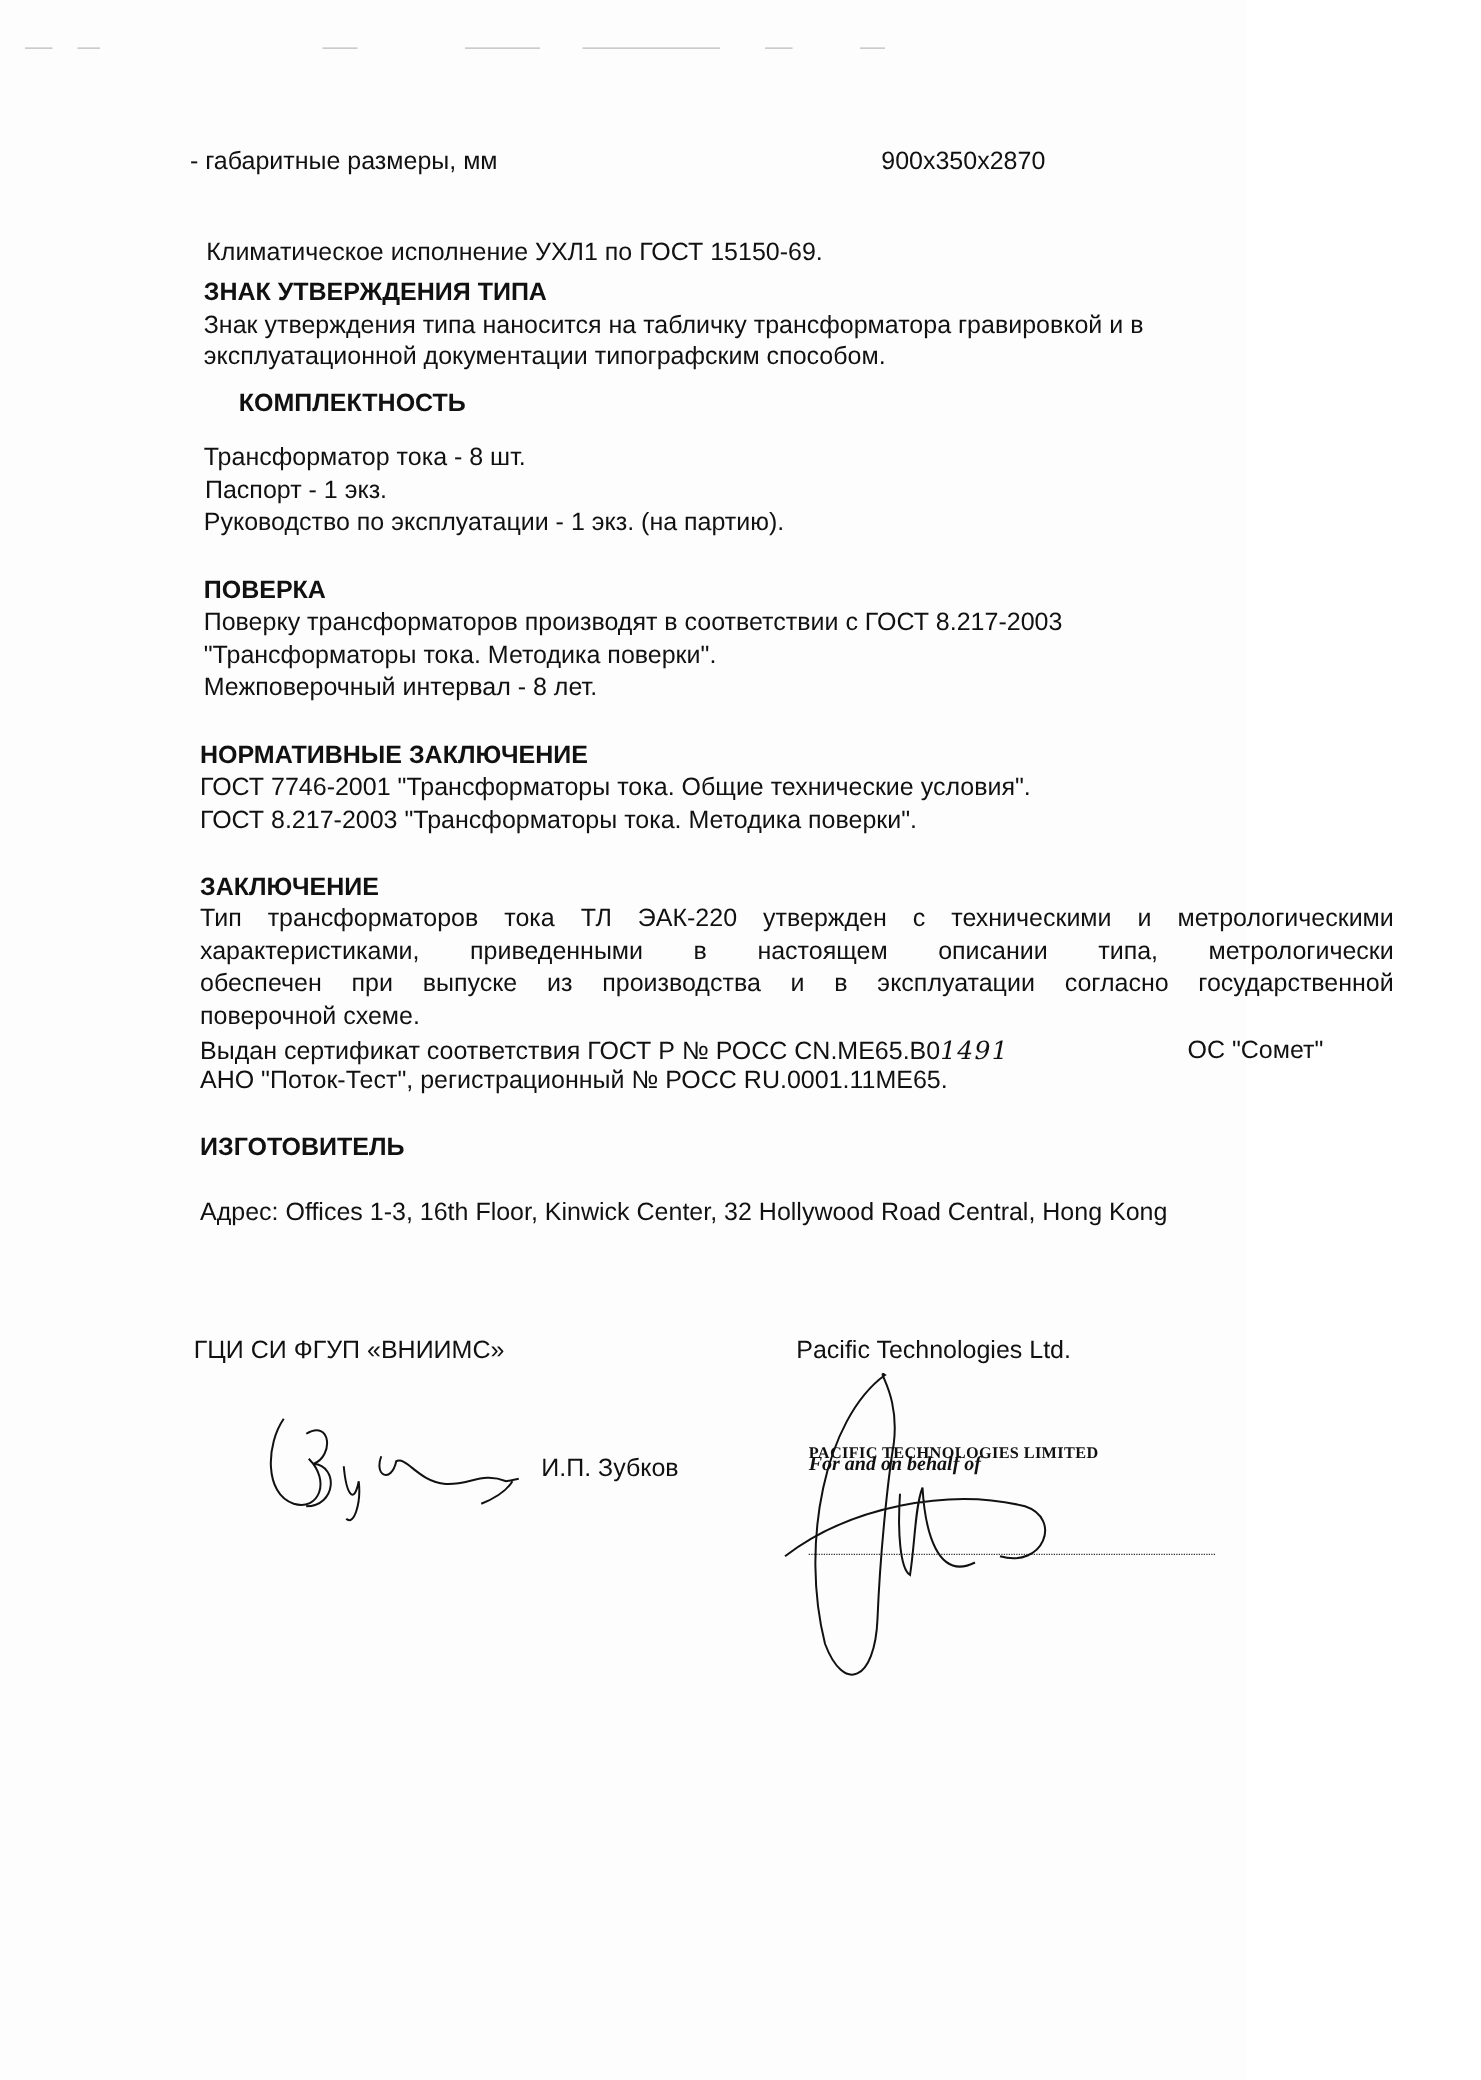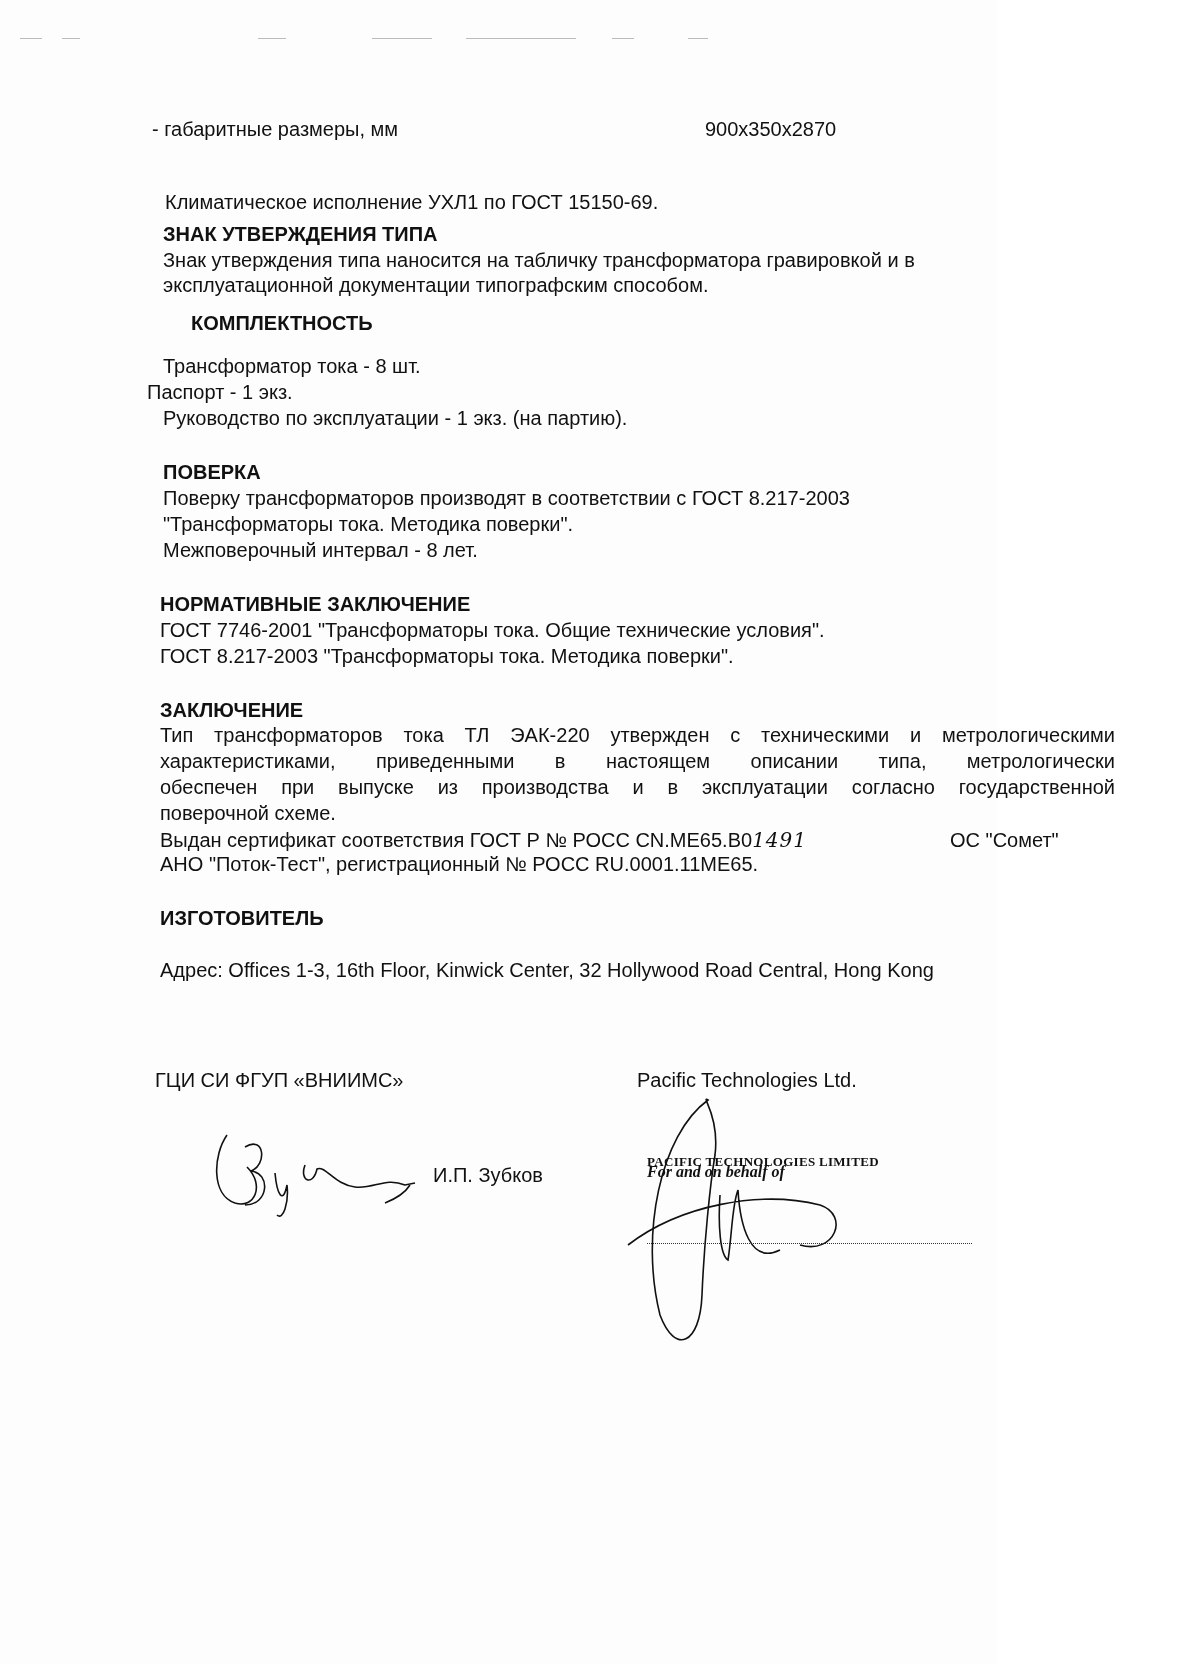--- a/index.html
+++ b/index.html
@@ -34,21 +34,21 @@
   <div class="txt" style="left:152px;top:117px;">- габаритные размеры, мм</div>
   <div class="txt" style="left:705px;top:117px;">900x350x2870</div>
   <div class="txt" style="left:165px;top:170px;margin-top:20px;">Климатическое исполнение УХЛ1 по ГОСТ 15150-69.</div>
 
   <div class="txt h" style="left:163px;top:222px;">ЗНАК  УТВЕРЖДЕНИЯ  ТИПА</div>
   <div class="txt" style="left:163px;top:248px;">Знак утверждения типа наносится на табличку трансформатора гравировкой и в</div>
   <div class="txt" style="left:163px;top:273px;">эксплуатационной документации типографским способом.</div>
 
   <div class="txt h" style="left:163px;top:311px;margin-left:28px;">КОМПЛЕКТНОСТЬ</div>
   <div class="txt" style="left:163px;top:354px;">Трансформатор тока - 8 шт.</div>
-  <div class="txt" style="left:147px;top:380px;">Паспорт - 1 экз.</div>
+  <div class="txt" style="left:164px;top:380px;">Паспорт - 1 экз.</div>
   <div class="txt" style="left:163px;top:406px;">Руководство по эксплуатации  - 1 экз. (на партию).</div>
 
   <div class="txt h" style="left:163px;top:460px;">ПОВЕРКА</div>
   <div class="txt" style="left:163px;top:486px;">Поверку трансформаторов производят в соответствии с  ГОСТ 8.217-2003</div>
   <div class="txt" style="left:163px;top:512px;">"Трансформаторы тока. Методика поверки".</div>
   <div class="txt" style="left:163px;top:538px;">Межповерочный интервал - 8 лет.</div>
 
   <div class="txt h" style="left:160px;top:592px;">НОРМАТИВНЫЕ ЗАКЛЮЧЕНИЕ</div>
   <div class="txt" style="left:160px;top:618px;">ГОСТ 7746-2001 "Трансформаторы тока. Общие технические условия".</div>
   <div class="txt" style="left:160px;top:644px;">ГОСТ  8.217-2003   "Трансформаторы тока. Методика поверки".</div>

